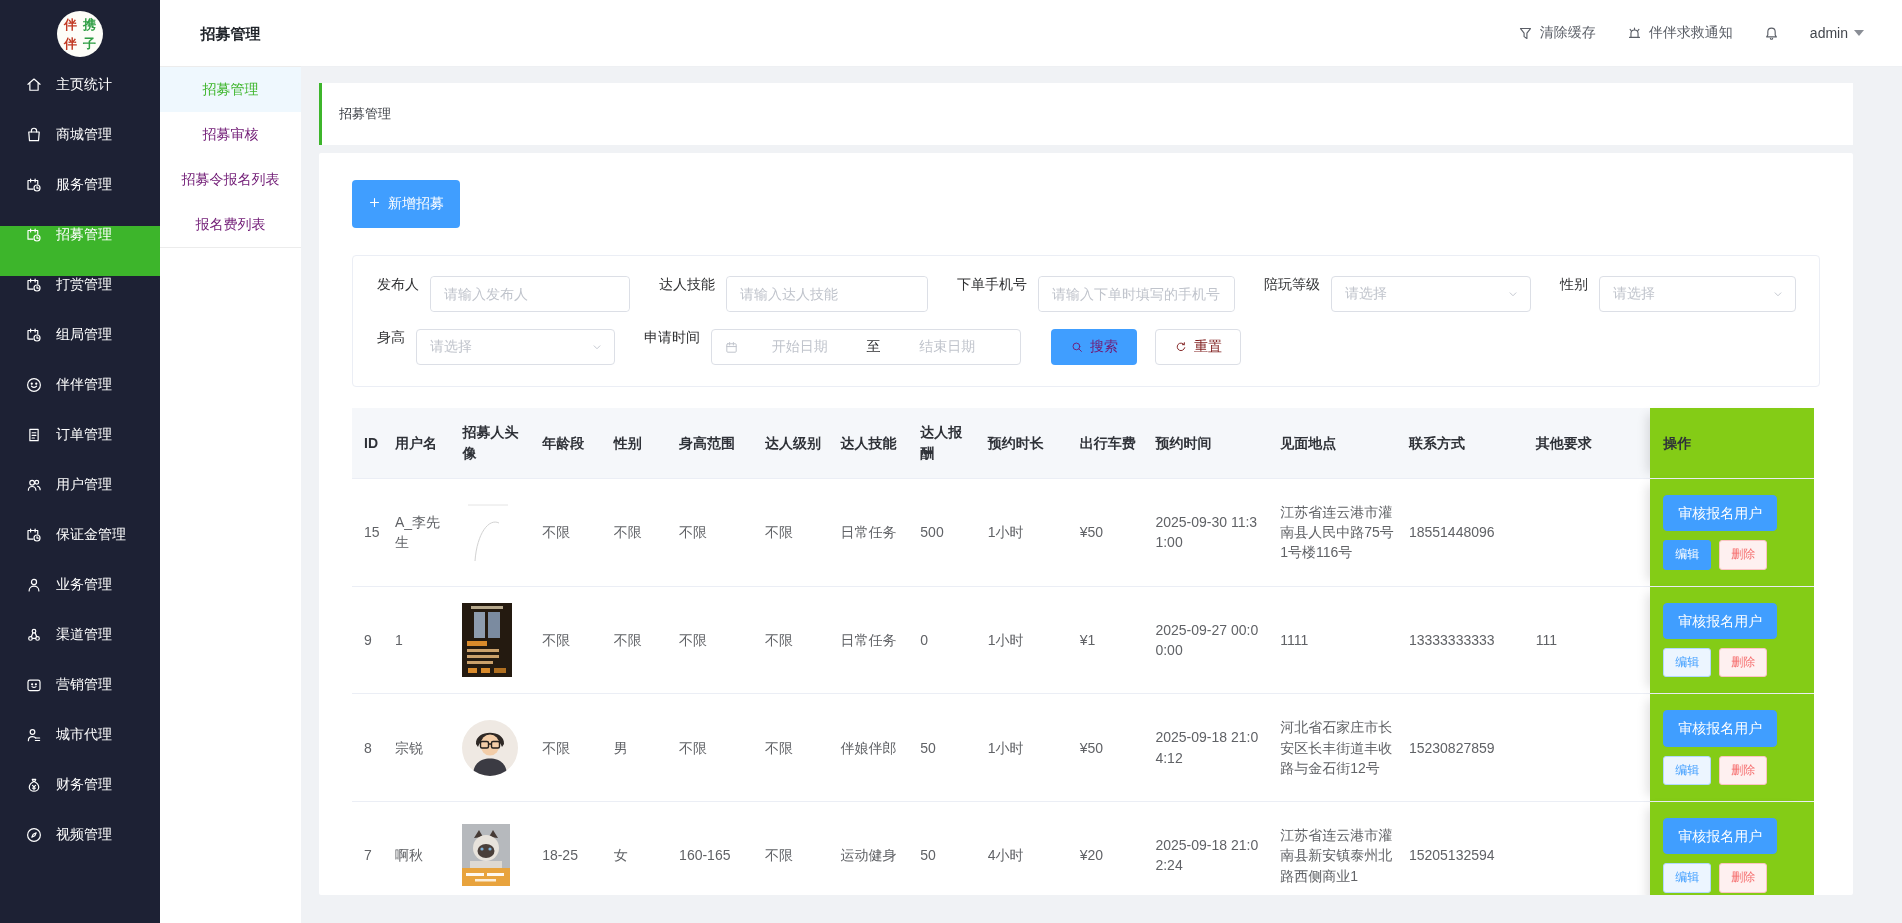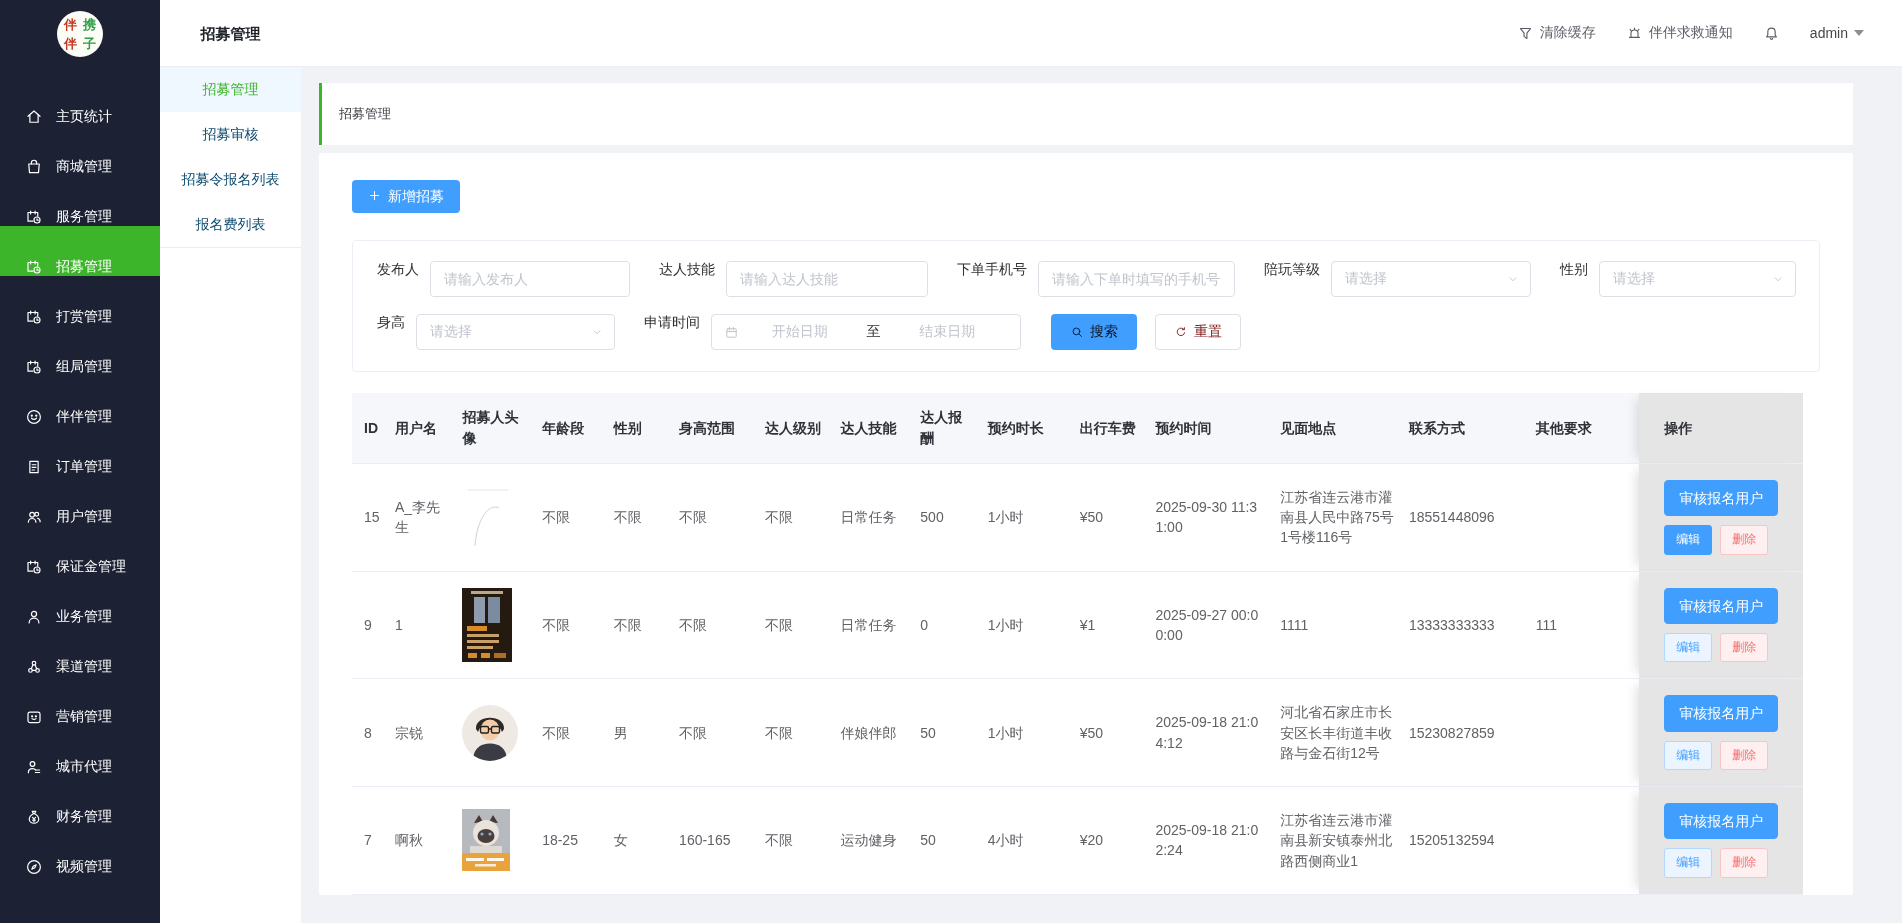--- a/index.html
+++ b/index.html
@@ -9,54 +9,54 @@
 
   
   .sidebar { width:160px; background:#1d2134; flex-shrink:0; color:#fff; }
   .logo-box { height:67px; display:flex; align-items:center; justify-content:center; }
   .logo-circle { width:46px; height:46px; background:#fdfdf8; border-radius:50%;
     display:grid; grid-template-columns:1fr 1fr; place-items:center; font-size:13px; font-weight:700;
     line-height:1; padding:4px; }
   .logo-circle span:nth-child(odd){ color:#c23a24; }
   .logo-circle span:nth-child(even){ color:#2f9e44; }
   .side-list { padding-top:9px; }
-  .side-item { height:50px; display:flex; align-items:flex-end; padding-left:25px; gap:13px;
+  .side-item { height:50px; display:flex; align-items:flex-start; padding-left:25px; gap:13px;
     font-size:14px; color:#fff; cursor:pointer; }
   .side-item.active { background:#3db52b; }
   .side-item .ico { width:18px; height:18px; display:inline-flex; }
   .side-item .ico svg { width:18px; height:18px; }
 
   
   .submenu { width:141px; background:#fff; flex-shrink:0; }
   .submenu-header { height:67px; line-height:67px; text-align:center; font-weight:700;
     font-size:15px; color:#1f2329; border-bottom:1px solid #ececec; }
   .submenu-list { border-bottom:1px solid #ececec; }
   .submenu-item { height:45px; line-height:45px; text-align:center; font-size:14px;
-    color:#0c4a6e; cursor:pointer; }
+    color:#701a75; cursor:pointer; }
   .submenu-item.active { color:#3db52b; background:#eff8fe; }
 
   
   .main { flex:1; display:flex; flex-direction:column; min-width:0; }
   .topbar { height:67px; background:#fff; border-bottom:1px solid #eef0f3; display:flex;
     align-items:center; justify-content:flex-end; padding-right:38px; gap:30px;
     font-size:14px; color:#5a5e66; }
   .top-action { display:inline-flex; align-items:center; gap:6px; cursor:pointer; }
   .top-action svg, .bell svg { width:17px; height:17px; }
   .bell { display:inline-flex; cursor:pointer; }
   .user { display:inline-flex; align-items:center; gap:6px; cursor:pointer; color:#42464d; }
   .caret { width:0; height:0; border-left:5px solid transparent; border-right:5px solid transparent;
     border-top:6px solid #8a8e96; display:inline-block; }
 
   .body { flex:1; padding:16px 49px 0 18px; overflow:hidden; }
   .page-header { background:#fff; border-left:3px solid #3db52b; height:62px; display:flex;
     align-items:center; padding-left:17px; font-size:13px; color:#3d4147; margin-bottom:8px; }
   .card { background:#fff; border-radius:2px; padding:27px 33px; height:742px; overflow:hidden; }
 
   .add-btn { display:inline-flex; align-items:center; gap:7px; background:#409eff; color:#fff;
-    border:none; height:33px; padding:0 16px; font-size:14px; border-radius:4px; cursor:pointer; }
+    border:none; height:48px; padding:0 16px; font-size:14px; border-radius:4px; cursor:pointer; }
   .add-btn svg { width:13px; height:13px; }
 
   .filter-box { border:1px solid #ebeef5; border-radius:4px; margin-top:27px;
     padding:20px 24px 21px 24px; display:flex; flex-direction:column; gap:17px; }
   .frow { display:flex; align-items:center; }
   .ffield { display:flex; margin-right:29px; }
   .ffield > label { font-size:14px; color:#303133; white-space:nowrap; margin-right:11px; }
   .ctrl { height:36px; border:1px solid #dcdfe6; border-radius:4px; background:#fff;
     display:flex; align-items:center; font-size:14px; }
   .ctrl input { border:none; outline:none; width:100%; height:100%; padding:0 13px;
@@ -65,33 +65,33 @@
   .ctrl.select { justify-content:space-between; padding:0 10px 0 13px; cursor:pointer; }
   .ctrl.select .ph { color:#c0c4cc; }
   .ctrl.select svg { width:14px; height:14px; }
   .ctrl.daterange { padding:0 12px; color:#c0c4cc; gap:0; }
   .ctrl.daterange svg { width:15px; height:15px; flex-shrink:0; }
   .ctrl.daterange .ph { flex:1; text-align:center; }
   .ctrl.daterange .sep { color:#303133; padding:0 6px; }
   .btn { height:36px; border-radius:4px; font-size:14px; display:inline-flex; align-items:center;
     gap:6px; padding:0 18px; cursor:pointer; border:1px solid transparent; }
   .btn svg { width:14px; height:14px; }
-  .btn-search { background:#409eff; color:#0f172a; margin-left:1px; }
+  .btn-search { background:#409eff; color:#701a75; margin-left:1px; }
   .btn-reset { background:#fff; color:#7f1d1d; border-color:#dcdfe6; margin-left:18px; }
 
   
   .table-wrap { margin-top:21px; position:relative; }
   table { width:100%; border-collapse:separate; border-spacing:0; table-layout:fixed;
     font-size:14px; color:#606266; }
   thead th { background:#f5f7fa; color:#2f3238; font-weight:600; text-align:left;
     padding:14px 12px 14px 0; line-height:1.5; border-bottom:1px solid #ebeef5; vertical-align:middle; }
   thead th:first-child, tbody td:first-child { padding-left:12px; }
   tbody td { padding:16px 12px 16px 0; border-bottom:1px solid #ebeef5; vertical-align:middle;
     line-height:1.45; word-break:break-all; background:#fff; }
-  th.op, td.op { position:sticky; right:17px; background:#e5e5e5; width:160px; padding-left:25px;
+  th.op, td.op { position:sticky; right:6px; background:#84cc16; width:160px; padding-left:13px;
     box-shadow:-9px 0 10px -6px rgba(0,0,0,.12); }
   .btn-review { display:inline-block; background:#409eff; color:#fff; border:1px solid #409eff;
     font-size:14px; padding:7px 14px; border-radius:4px; cursor:pointer; margin-bottom:9px;
     white-space:nowrap; }
   .btn-mini { display:inline-block; font-size:12px; padding:5px 11px; border-radius:3px;
     cursor:pointer; margin-right:8px; }
   .btn-edit { background:#ecf5ff; border:1px solid #b3d8ff; color:#409eff; }
   .btn-edit.solid { background:#409eff; border-color:#409eff; color:#fff; }
   .btn-delete { background:#fef0f0; border:1px solid #fbc4c4; color:#f56c6c; margin-right:0; }
   .avatar-cell svg { display:block; }

